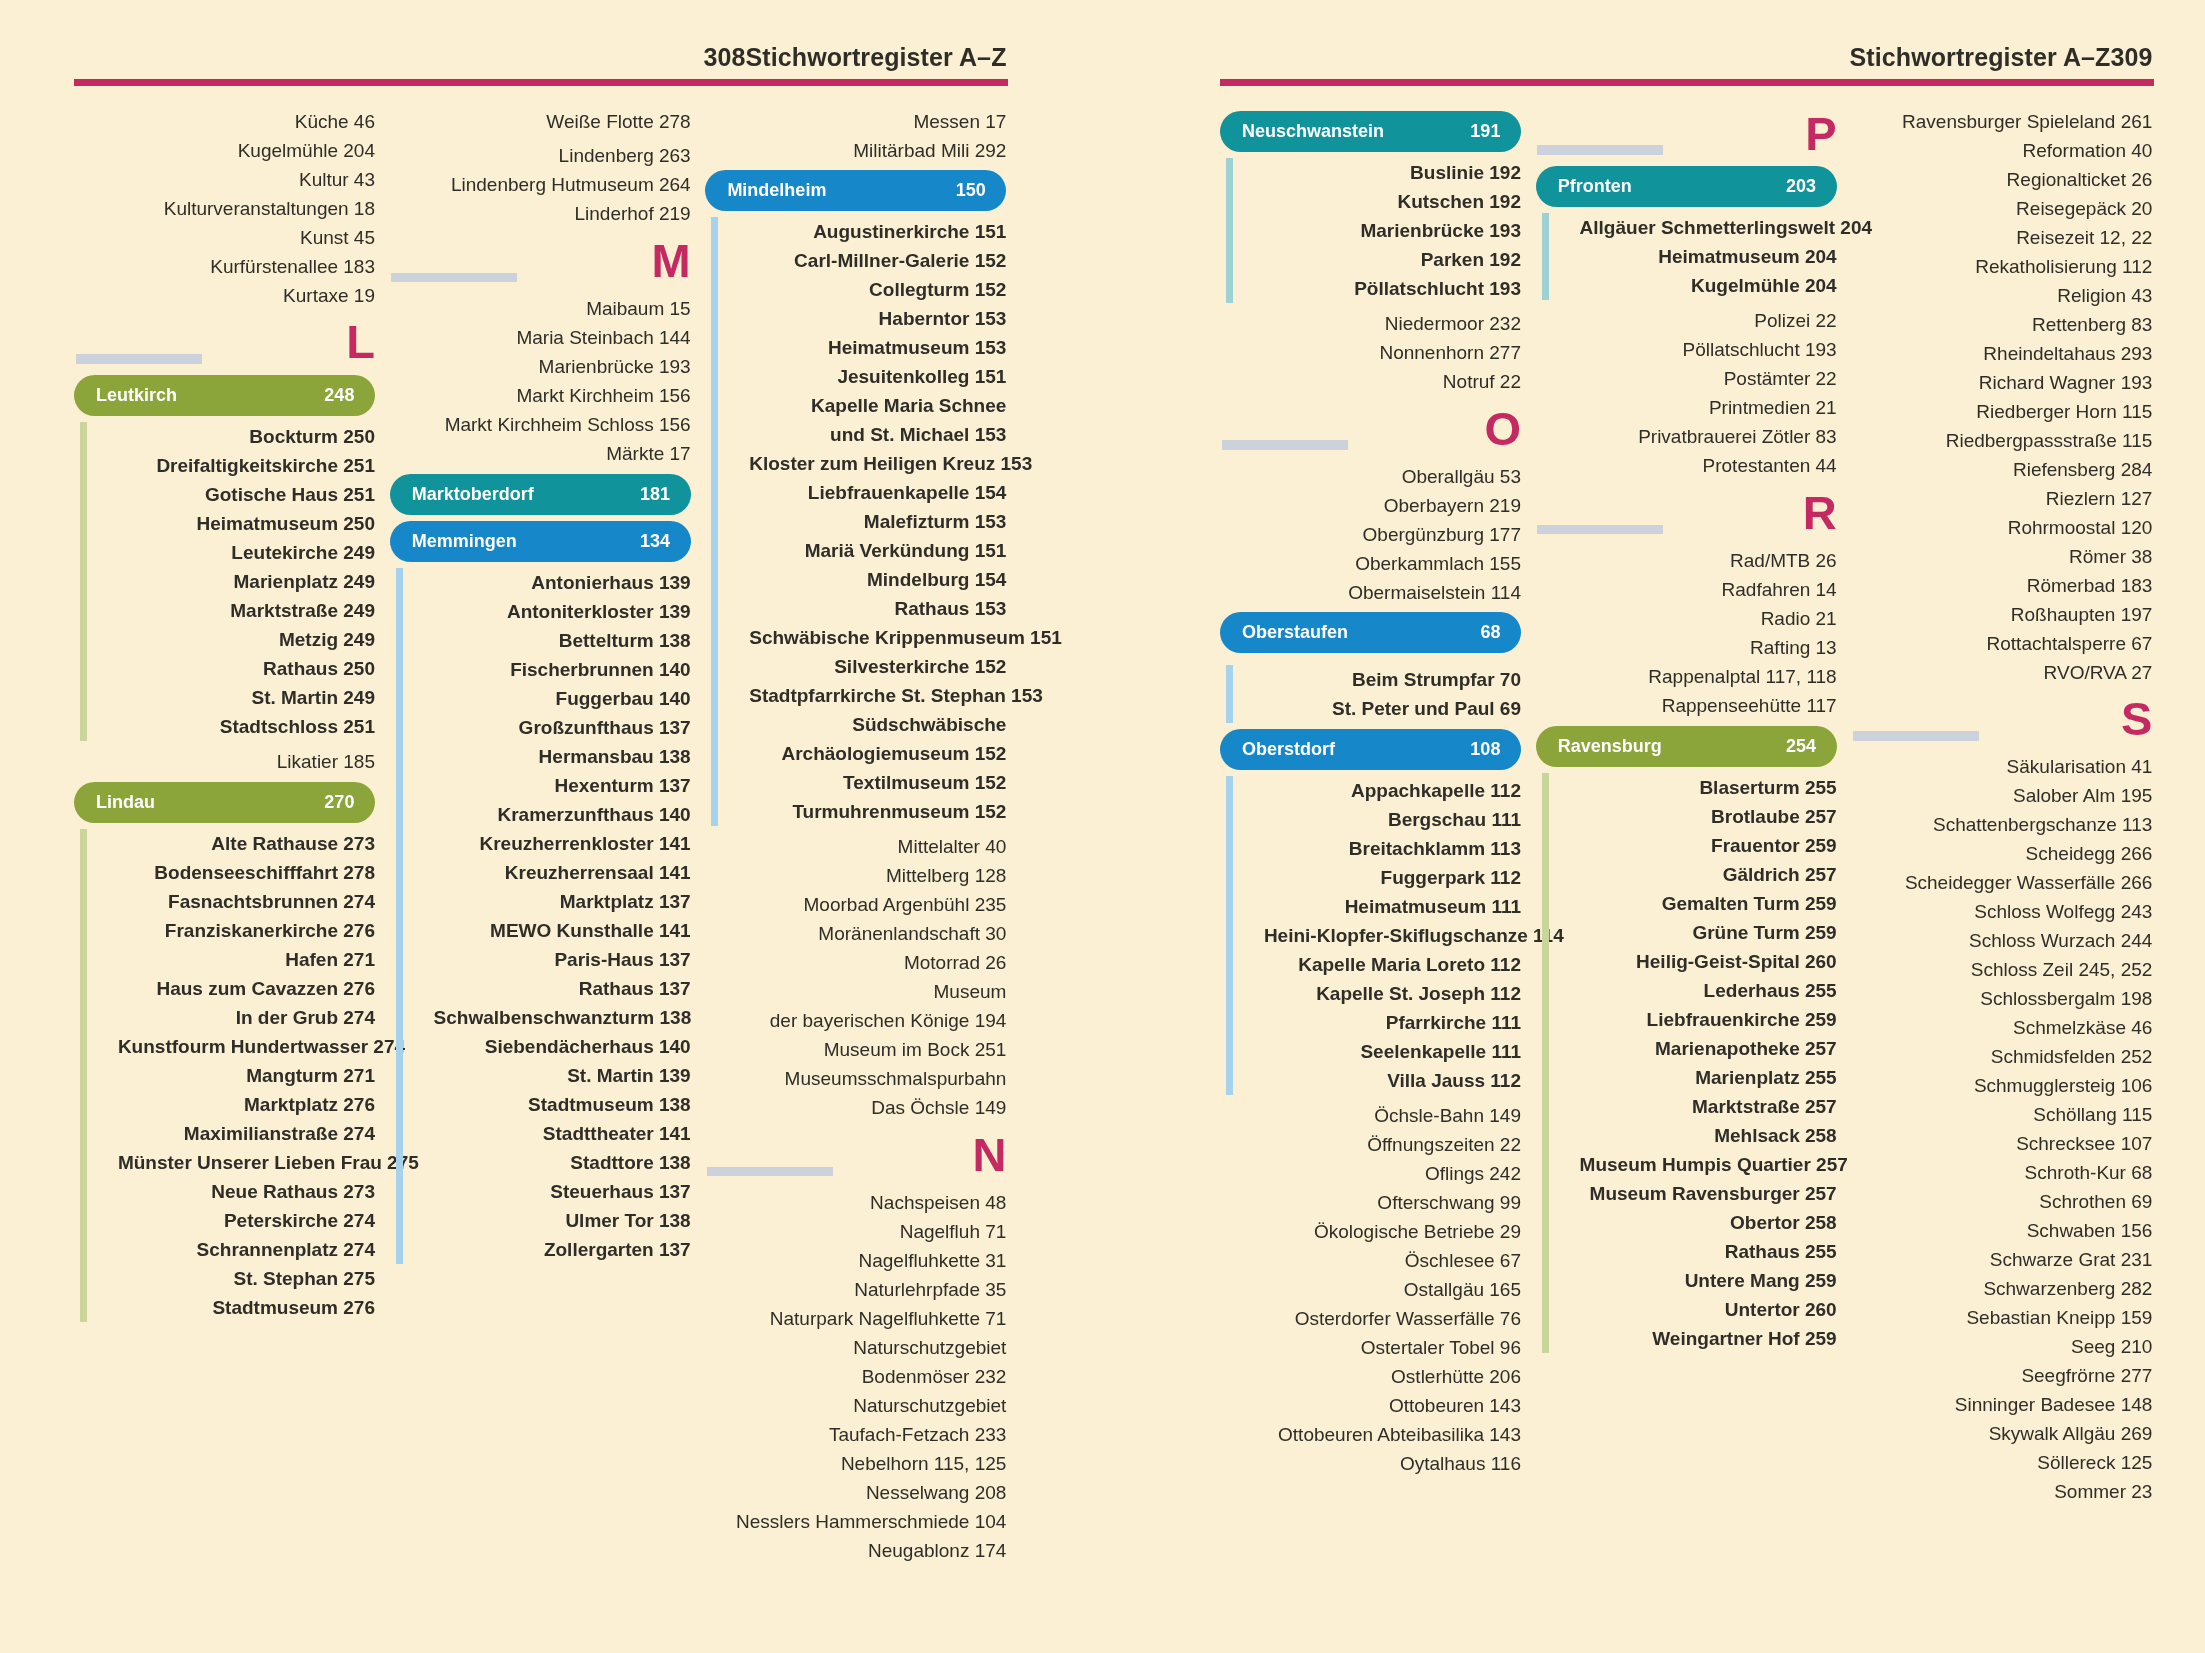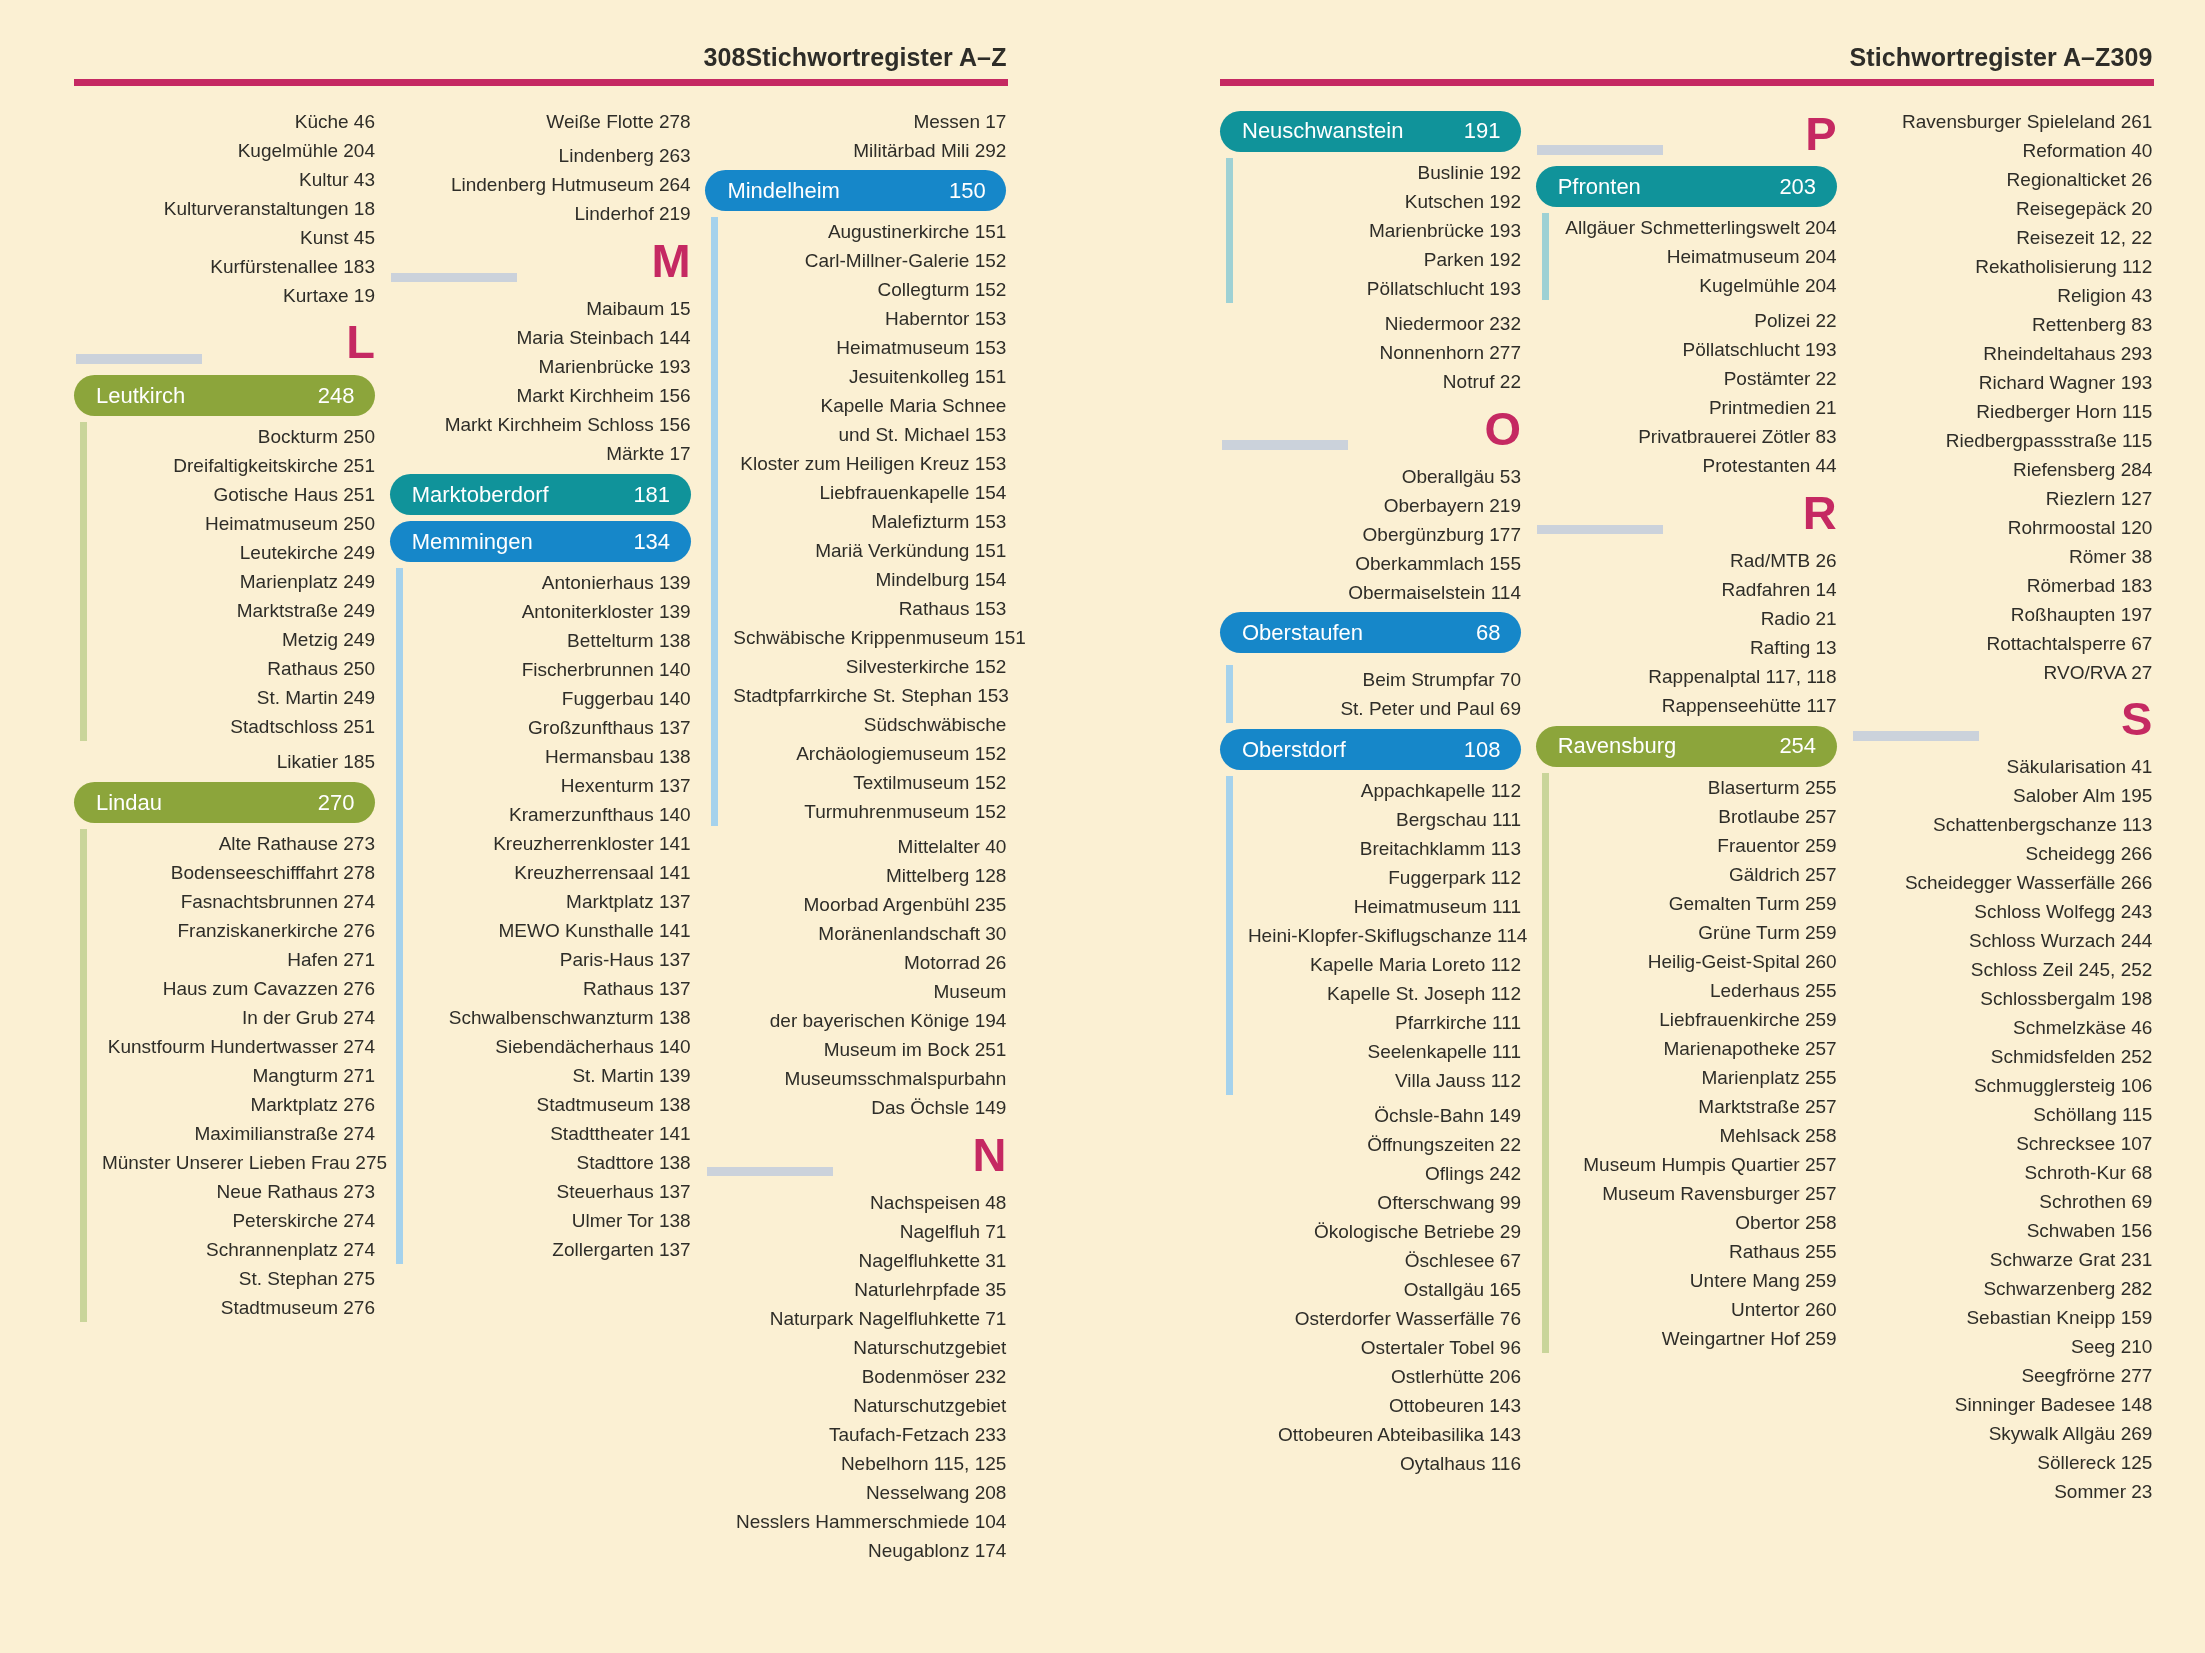--- a/index.html
+++ b/index.html
@@ -17,22 +17,22 @@
   .block{margin-bottom:5.9px;}
   .entry{font-size:19px;line-height:29px;white-space:nowrap;}
   .entry.in{padding-left:25px;}
   .letter-block{position:relative;height:54px;margin-bottom:5.9px;}
   .letter-bar{position:absolute;left:1.5px;bottom:5.9px;width:126px;height:9.6px;
     background:var(--lbar,#CBD2DB);}
   .letter{position:relative;font-size:47px;line-height:54px;font-weight:bold;
     color:var(--magenta,#C52962);z-index:1;}
   .pill{height:41px;border-radius:22px;display:flex;align-items:center;
     justify-content:space-between;padding:0 20.6px 0 22px;box-sizing:border-box;
-    color:#fff;font-weight:normal;font-size:22px;margin:4.4px 0 5.9px 0;}
-  .subs{margin-left:5.9px;border-left:7.4px solid #ccc;padding-left:15px;}
+    color:#fff;font-weight:bold;font-size:18px;margin:4.4px 0 5.9px 0;}
+  .subs{margin-left:5.9px;border-left:7.4px solid #ccc;padding-left:31px;font-weight:bold;}
 </style>
 </head>
 <body style="--bg: #FBF0D3; --rule: #C52962; --magenta: #C52962; --lbar: #CBD2DB; --txt: #2E2D28;">
 
 <div class="page" style="left:74px;">
   <div class="page-header">
     <span>308</span>
     <span>Stichwortregister A–Z</span>
   </div>
   <div class="header-rule"></div>

